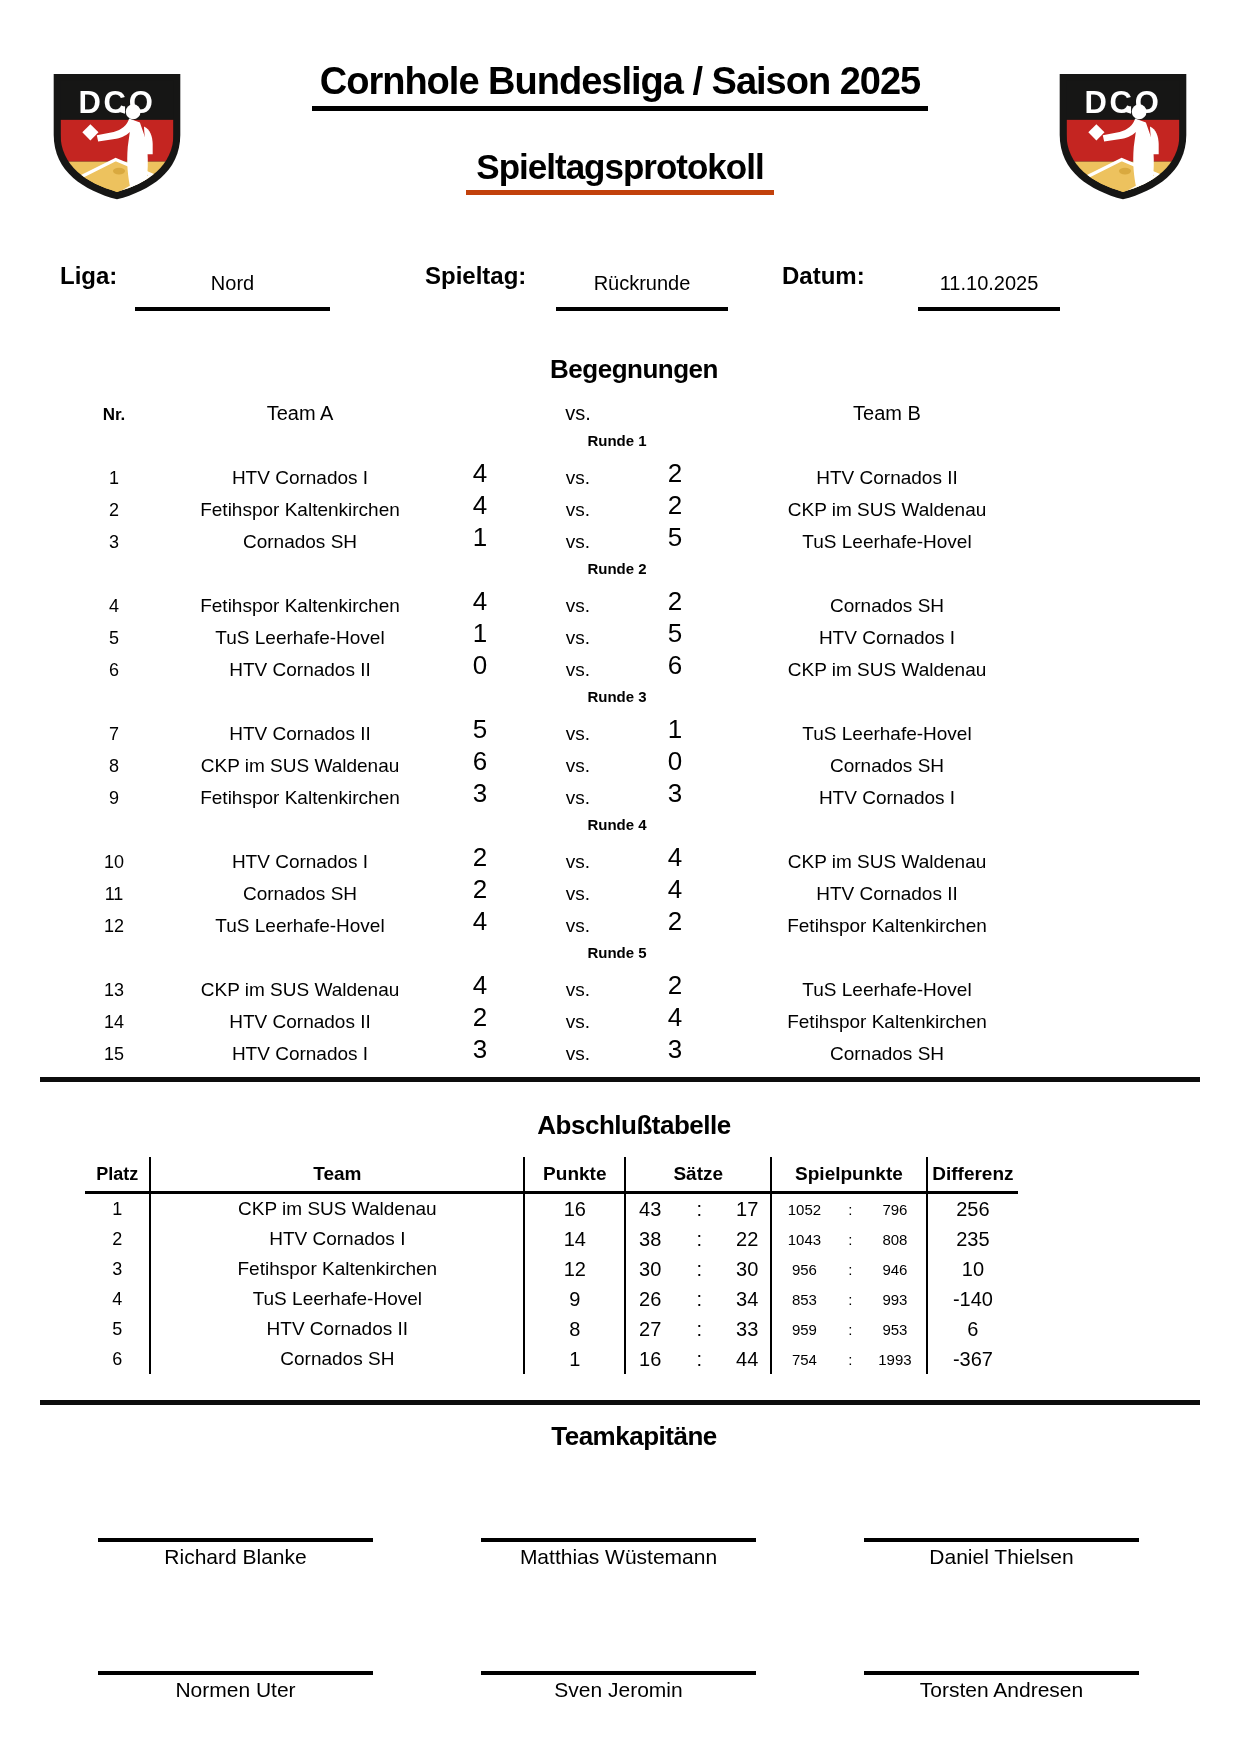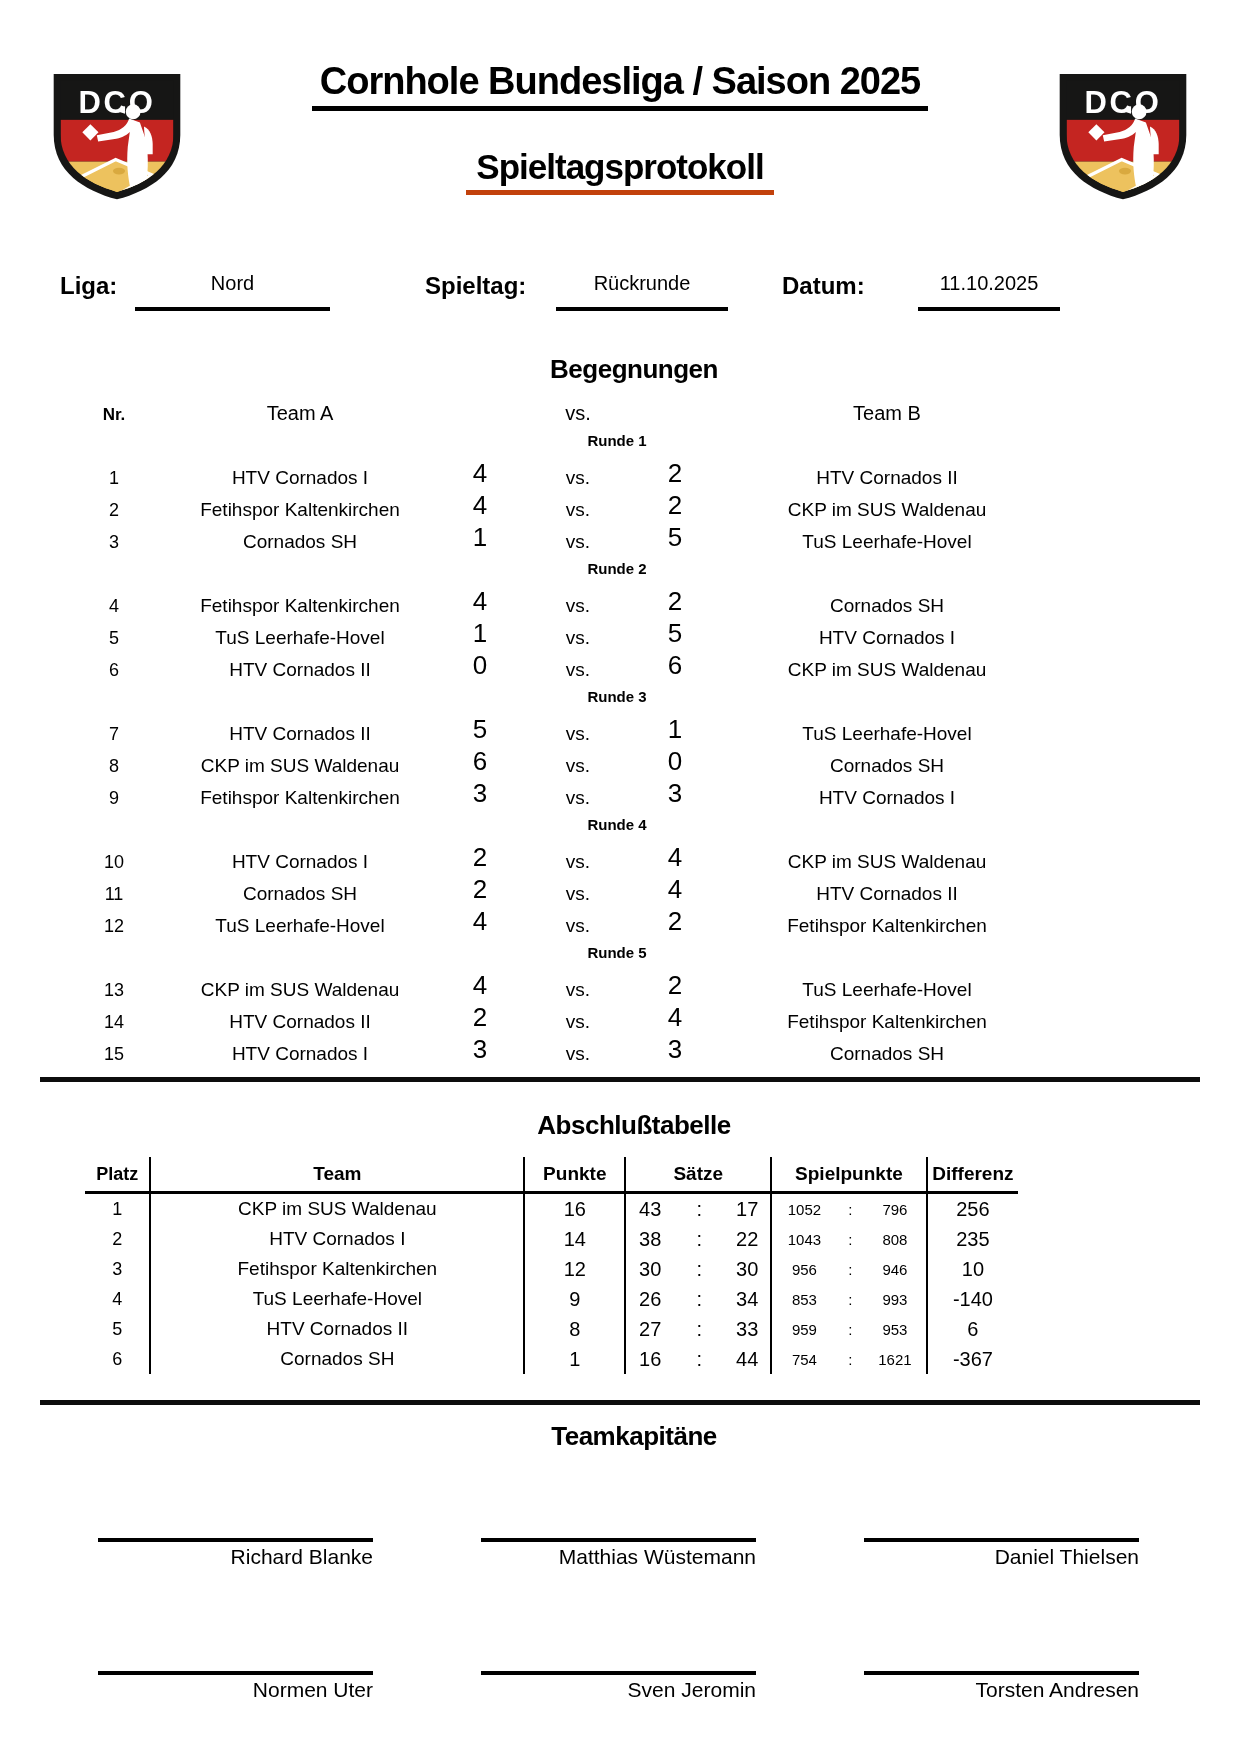--- a/index.html
+++ b/index.html
@@ -17,21 +17,21 @@
     font-size:38px; font-weight:bold; letter-spacing:-1px;
     border-bottom:5px solid #000; padding:0 8px 3px 8px; white-space:nowrap;
   }
   .subtitle {
     margin-top:36px; font-size:35px; font-weight:bold; letter-spacing:-1px;
     border-bottom:5px solid #c2410c; padding:0 10px 3px 10px; white-space:nowrap;
   }
 
   
   .meta { position:relative; height:70px; margin-top:60px; }
-  .meta-label { position:absolute; top:10px; font-weight:bold; font-size:24px; }
+  .meta-label { position:absolute; top:0; font-weight:bold; font-size:24px; }
   .meta-value { position:absolute; top:10px; font-size:20px; text-align:center; border-bottom:4px solid #000; padding-bottom:12px; }
   .liga-label   { left:60px; }
   .liga-value   { left:135px; width:195px; }
   .spieltag-label { left:425px; }
   .spieltag-value { left:556px; width:172px; }
   .datum-label  { left:782px; }
   .datum-value  { left:918px; width:142px; }
 
   
   .sec-heading { text-align:center; font-size:26px; font-weight:bold; letter-spacing:-0.5px;padding-left:28px; }
@@ -78,21 +78,21 @@
   .sp-c { width:28px; text-align:center; }
   .sp-r { width:61px; text-align:center; }
 
   
   .sigrow { display:flex; padding-left:98px; }
   .sigrow-1 { margin-top:86px; }
   .sigrow-2 { margin-top:102px; }
   .sig { width:275px; }
   .sig + .sig { margin-left:108px; }
   .sigline { border-top:4px solid #000; }
-  .signame { text-align:right; font-size:21px; padding-top:3px; }
+  .signame { text-align:center; font-size:21px; padding-top:3px; }
 </style>
 </head>
 <body>
 
 <div class="page">
 
   <div class="header">
     <svg class="logo" viewBox="0 0 200 196" xmlns="http://www.w3.org/2000/svg">
       <path d="M6 6 H194 V96 C194 151 149 179 100 192 C51 179 6 151 6 96 Z" fill="#161615"></path>
       <clipPath id="shieldA">
@@ -394,21 +394,21 @@
       <div class="tc tc-team">Cornados SH</div>
       <div class="tc tc-punkte">1</div>
       <div class="tc tc-saetze">
           <span class="s-l">16</span>
           <span class="s-c">:</span>
           <span class="s-r">44</span>
         </div>
       <div class="tc tc-sp">
           <span class="sp-l">754</span>
           <span class="sp-c">:</span>
-          <span class="sp-r">1621</span>
+          <span class="sp-r">1993</span>
         </div>
       <div class="tc tc-diff">-367</div>
     </div>
   </div>
 
   <div class="rule rule-2"></div>
 
   <div class="sec-heading h-kapitaene">Teamkapitäne</div>
 
   <div class="sigrow sigrow-1">

